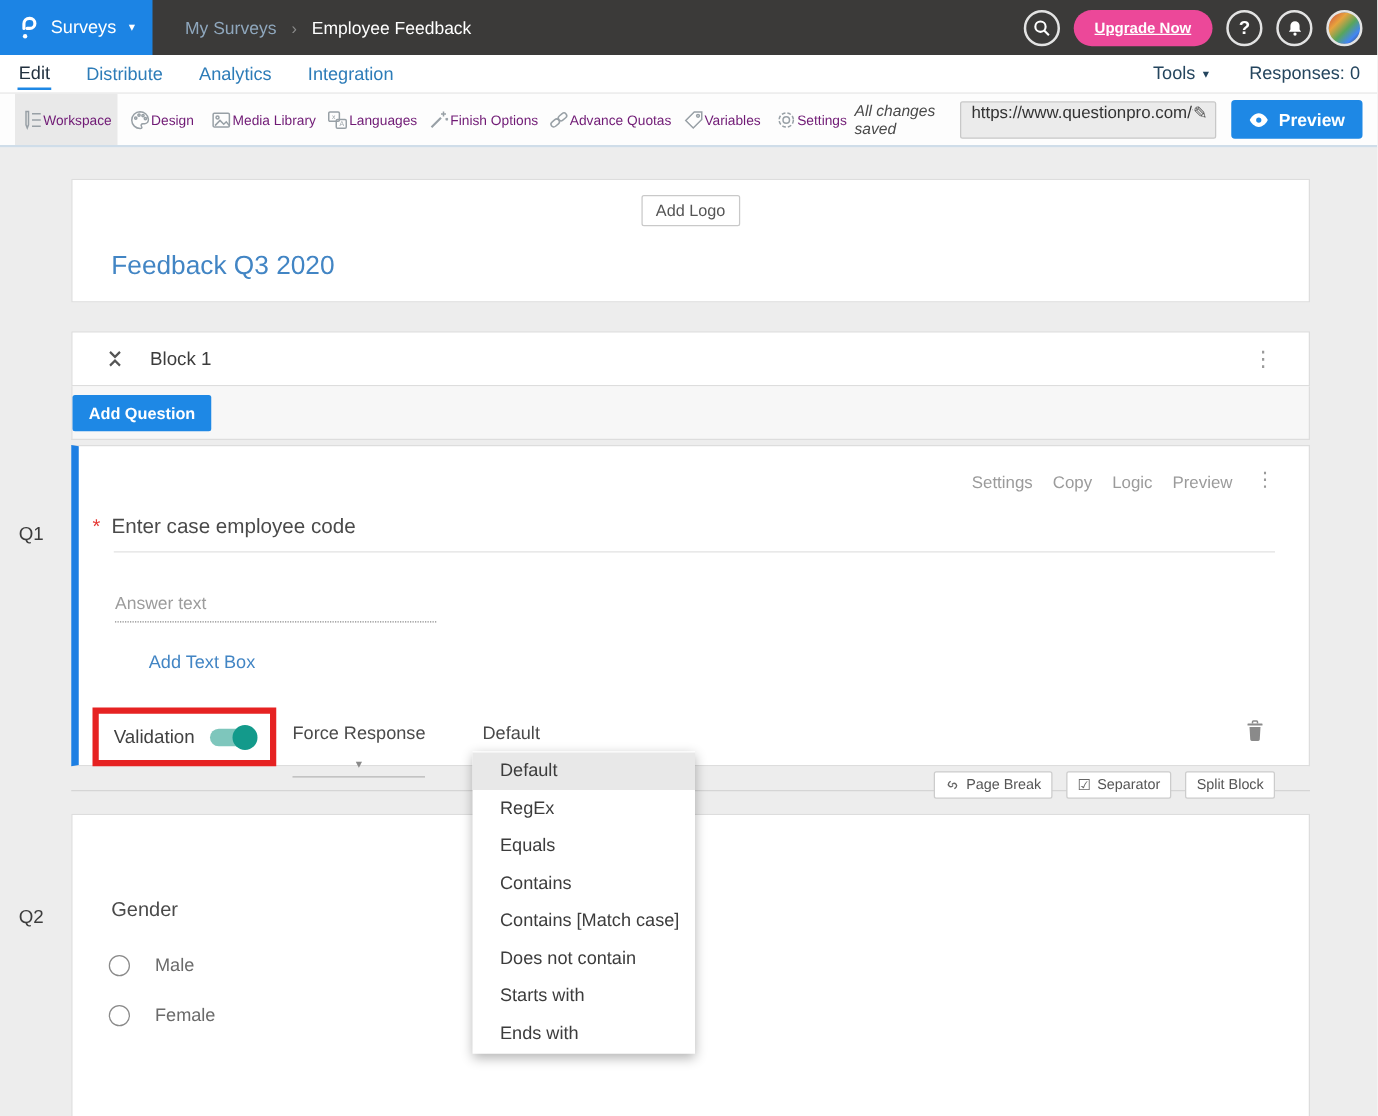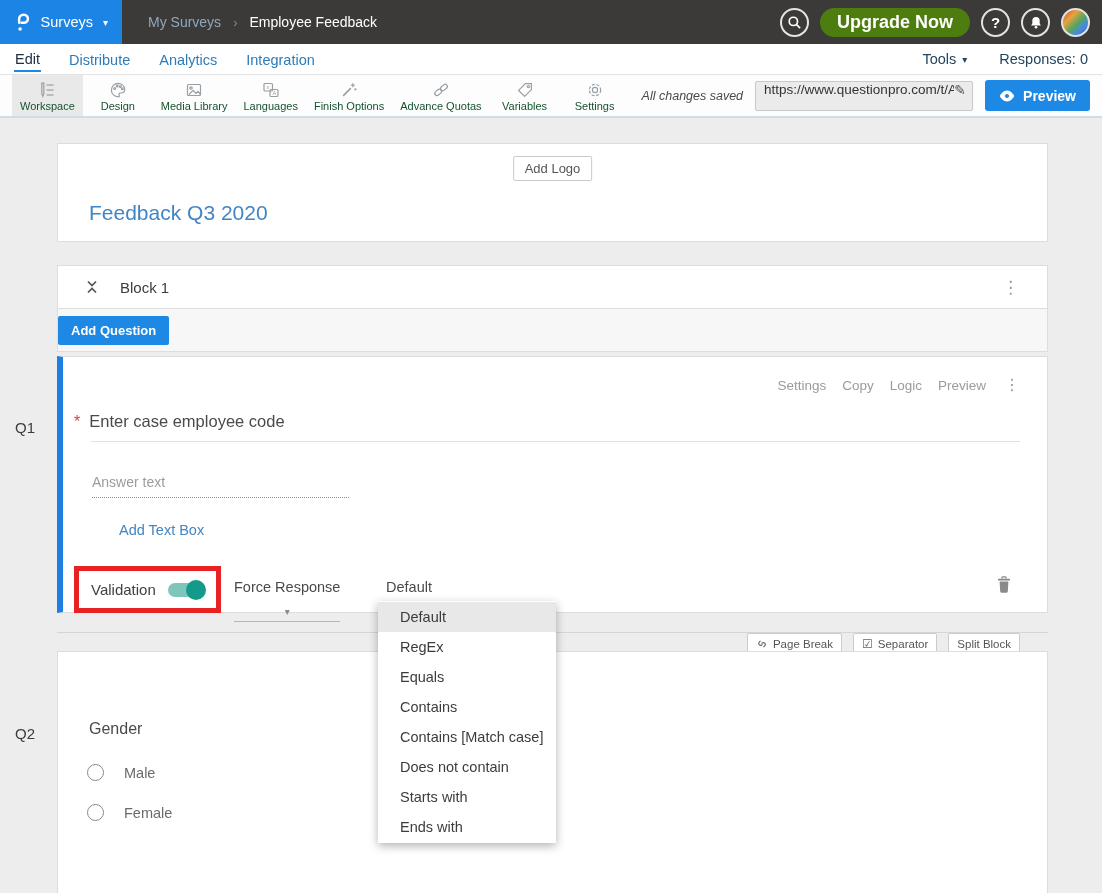--- a/index.html
+++ b/index.html
@@ -11,35 +11,35 @@
   .brand { display: flex; align-items: center; gap: 9px; width: 122px; height: 44px; background: #1c84e4; padding: 0 14px 0 14px; cursor: pointer; }
   .brand-text { color: #fff; font-size: 14.5px; }
   .brand .caret { color: #fff; font-size: 10px; margin-left: 1px; }
   .breadcrumb { display: flex; align-items: center; gap: 12px; margin-left: 26px; font-size: 14px; }
   .bc-parent { color: #8fa7bd; text-decoration: none; cursor: pointer; }
   .bc-sep { color: #8a8a8a; font-size: 13px; }
   .bc-current { color: #ffffff; }
   .top-actions { margin-left: auto; display: flex; align-items: center; gap: 11px; padding-right: 12px; }
   .circle-btn { width: 29px; height: 29px; border-radius: 50%; border: 2px solid #e3e3e3; background: transparent; display: flex; align-items: center; justify-content: center; cursor: pointer; color: #fff; }
   .circle-btn .qmark { color: #fff; font-size: 15px; font-weight: bold; }
-  .upgrade-btn { height: 29px; border: none; border-radius: 15px; background: #4d7c0f; color: #fff; font-weight: bold; font-size: 18px; padding: 0 17px; cursor: pointer; font-family: inherit; }
+  .upgrade-btn { height: 29px; border: none; border-radius: 15px; background: #ec4899; color: #fff; font-weight: bold; font-size: 12px; padding: 0 17px; cursor: pointer; font-family: inherit; text-decoration: underline; }
   .avatar { width: 29px; height: 29px; border-radius: 50%; border: 2px solid #e3e3e3; cursor: pointer;
             background: linear-gradient(135deg, #c94444 0%, #e8a33d 30%, #58a55c 55%, #4285f4 78%, #3a3a3a 100%); }
 
   
   .nav-row { display: flex; align-items: center; height: 31px; background: #fff; border-bottom: 1px solid #e3e3e3; padding: 0 14px; font-size: 14.5px; }
   .tab { margin-right: 27px; color: #2d7cb8; text-decoration: none; cursor: pointer; padding: 5px 1px 3px; }
   .tab.active { color: #22313f; border-bottom: 2px solid #1e88e5; }
   .nav-right { margin-left: auto; display: flex; align-items: center; gap: 32px; color: #24455e; }
   .tools-dd { display: flex; align-items: center; gap: 6px; cursor: pointer; }
   .tools-dd .caret { font-size: 10px; color: #24455e; }
 
   
   .toolbar { display: flex; align-items: stretch; height: 43px; background: #fdfdfd; border-bottom: 2px solid #cfdde9; padding-left: 12px; }
-  .tool { display: flex; flex-direction: column; align-items: center; justify-content: center; min-width: 70px; padding: 3px 8px 2px; cursor: pointer; color: #14532d; }
+  .tool { display: flex; flex-direction: row; align-items: center; justify-content: center; min-width: 70px; padding: 3px 8px 2px; cursor: pointer; color: #701a75; }
   .tool.active { background: #e9e9e9; }
   .tool-icon { height: 18px; display: flex; align-items: center; }
   .tool-icon svg { stroke: #98a0a6; fill: none; stroke-width: 1.2; }
   .tool-label { font-size: 11px; margin-top: 1px; white-space: nowrap; }
   .toolbar-right { margin-left: auto; display: flex; align-items: center; gap: 12px; padding-right: 12px; }
   .save-status { font-style: italic; font-size: 12.5px; color: #4a4a4a; }
   .url-box { display: flex; align-items: flex-start; width: 218px; height: 30px; background: #ebebeb; border: 1px solid #c8c8c8; border-radius: 2px; padding: 0 6px 0 8px; }
   .url-box input { flex: 1; min-width: 0; border: none; background: transparent; font-size: 13.5px; color: #333; font-family: inherit; outline: none; }
   .pencil { color: #555; font-size: 14px; cursor: pointer; }
   .preview-btn { display: flex; align-items: center; gap: 8px; height: 31px; background: #1e88e5; color: #fff; border: none; border-radius: 3px; font-size: 14px; font-weight: bold; padding: 0 14px; cursor: pointer; font-family: inherit; }
@@ -75,21 +75,21 @@
   .toggle { position: relative; width: 36px; height: 14px; border-radius: 8px; background: #7ec6bc; cursor: pointer; }
   .toggle .knob { position: absolute; right: -2px; top: -3px; width: 20px; height: 20px; border-radius: 50%; background: #139a8b; }
   .dd-trigger { position: absolute; top: 222px; display: flex; align-items: center; gap: 11px; font-size: 14.5px; color: #4a4a4a; border-bottom: 1px solid #b5b5b5; padding-bottom: 4px; cursor: pointer; flex-direction: column; }
   .dd-trigger .caret { font-size: 10px; color: #8a8a8a; }
   .dd-force { left: 171px; }
   .dd-type { left: 323px; }
   .trash { position: absolute; right: 36px; top: 219px; cursor: pointer; }
 
   .break-row { position: absolute; left: 57px; top: 495px; width: 991px; height: 38px; }
   .break-line { position: absolute; left: 0; right: 0; top: 19px; border-top: 1px solid #d5d5d5; }
-  .break-buttons { position: absolute; right: 28px; top: 20px; display: flex; gap: 11px; }
+  .break-buttons { position: absolute; right: 28px; top: 4px; display: flex; gap: 11px; }
   .break-btn { display: flex; align-items: center; gap: 5px; height: 22px; background: #fff; border: 1px solid #ccc; border-radius: 2px; font-size: 11.5px; color: #555; padding: 0 8px; cursor: pointer; font-family: inherit; }
   .break-btn .cb-glyph { font-size: 12px; color: #666; }
 
   .q2-card { top: 533px; height: 260px; }
   .q2-title { position: absolute; left: 31px; top: 68px; font-size: 16px; color: #4a4a4a; font-weight: normal; }
   .radio-row { position: absolute; left: 29px; display: flex; align-items: center; gap: 20px; cursor: pointer; }
   .radio-row.r1 { top: 112px; }
   .radio-row.r2 { top: 152px; }
   .radio-circle { width: 17px; height: 17px; border: 1.5px solid #8a8a8a; border-radius: 50%; background: #fff; }
   .radio-label { font-size: 14.5px; color: #6b6b6b; }

